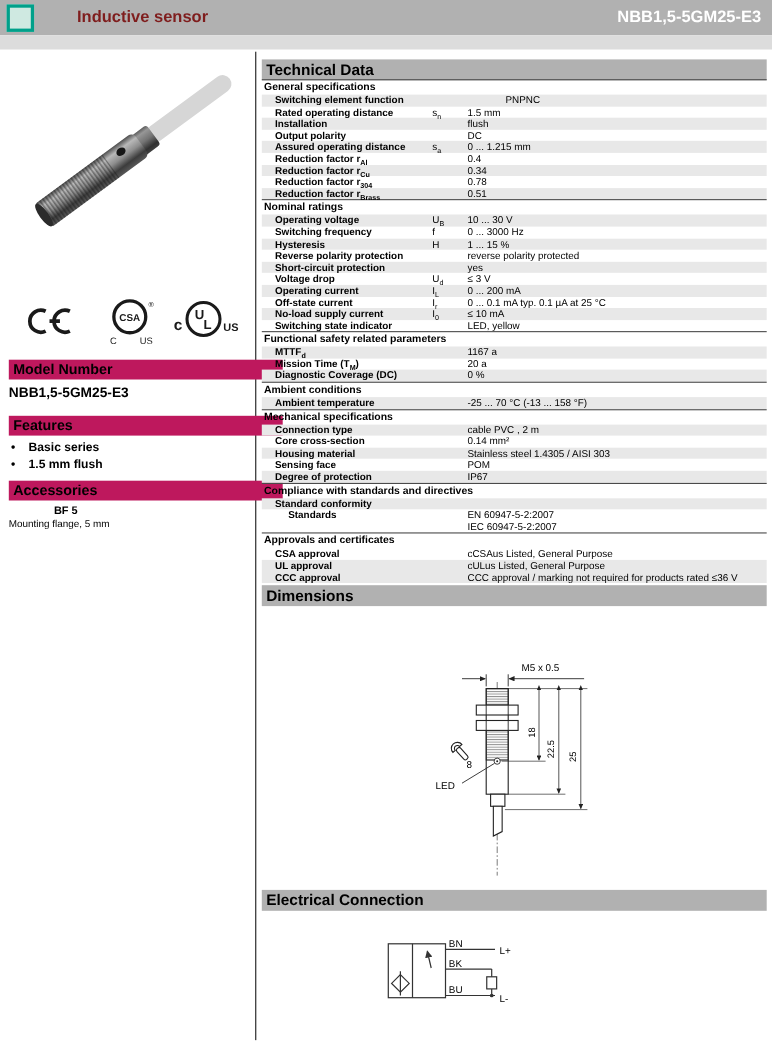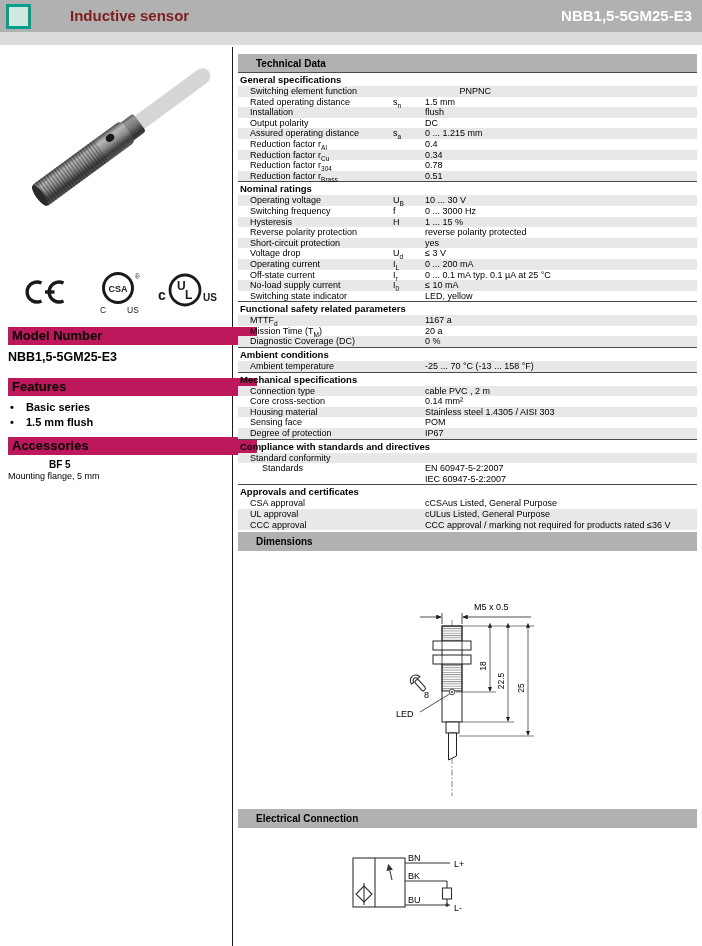--- a/index.html
+++ b/index.html
@@ -24,31 +24,31 @@
   .bar-model{top:327px}.bar-features{top:378px}.bar-accessories{top:437px}
   .model-value{position:absolute;left:8px;top:350px;font-weight:bold;font-size:12.5px;}
   .features-list{position:absolute;left:10px;top:400px;font-weight:bold;font-size:11px;}
   .features-list .feat{display:flex;line-height:15px;}
   .features-list .dot{width:16px;}
   .acc-name{position:absolute;left:8px;top:459px;font-weight:bold;font-size:10px;margin-left:41px;}
   .acc-desc{position:absolute;left:8px;top:471px;font-size:9px;}
 
   
   .main-bar{position:absolute;left:238px;width:459px;height:19px;background:#b1b1b1;
-            font-weight:bold;font-size:10px;line-height:19px;padding-left:18px;box-sizing:border-box;}
+            font-weight:bold;font-size:14px;line-height:19px;padding-left:4px;box-sizing:border-box;}
   .bar-tech{top:54px}.bar-dim{top:532px}.bar-elec{top:809px}
 
   
   .tech-table{position:absolute;left:238px;top:72px;width:459px;}
   .sec-header{border-top:1px solid #4a4a4a;font-weight:bold;font-size:9.5px;
               height:12px;line-height:12px;padding:1px 0 0 2px;}
   .row{display:flex;min-height:10.6px;line-height:10.6px;font-size:9px;padding-left:12px;box-sizing:border-box;}
   .row.stripe{background:#e8e8e8;}
   .row.indent2{padding-left:24px;}
-  .cell-label{width:143px;flex:none;white-space:nowrap;}
+  .cell-label{width:143px;flex:none;white-space:nowrap;font-weight:bold;}
   .row.indent2 .cell-label{width:131px;}
   .cell-sym{width:32px;flex:none;}
   .cell-val{flex:1;white-space:nowrap;}
   .cell-val .v1{display:inline-block;min-width:53px;text-align:right;}
   sub{font-size:6.5px;line-height:0;}
 
   
   .dim-drawing{position:absolute;left:386px;top:596px;width:200px;height:210px;}
   .elec-drawing{position:absolute;left:345px;top:850px;width:160px;height:70px;}
   svg text{font-family:"Liberation Sans","DejaVu Sans",sans-serif;}

